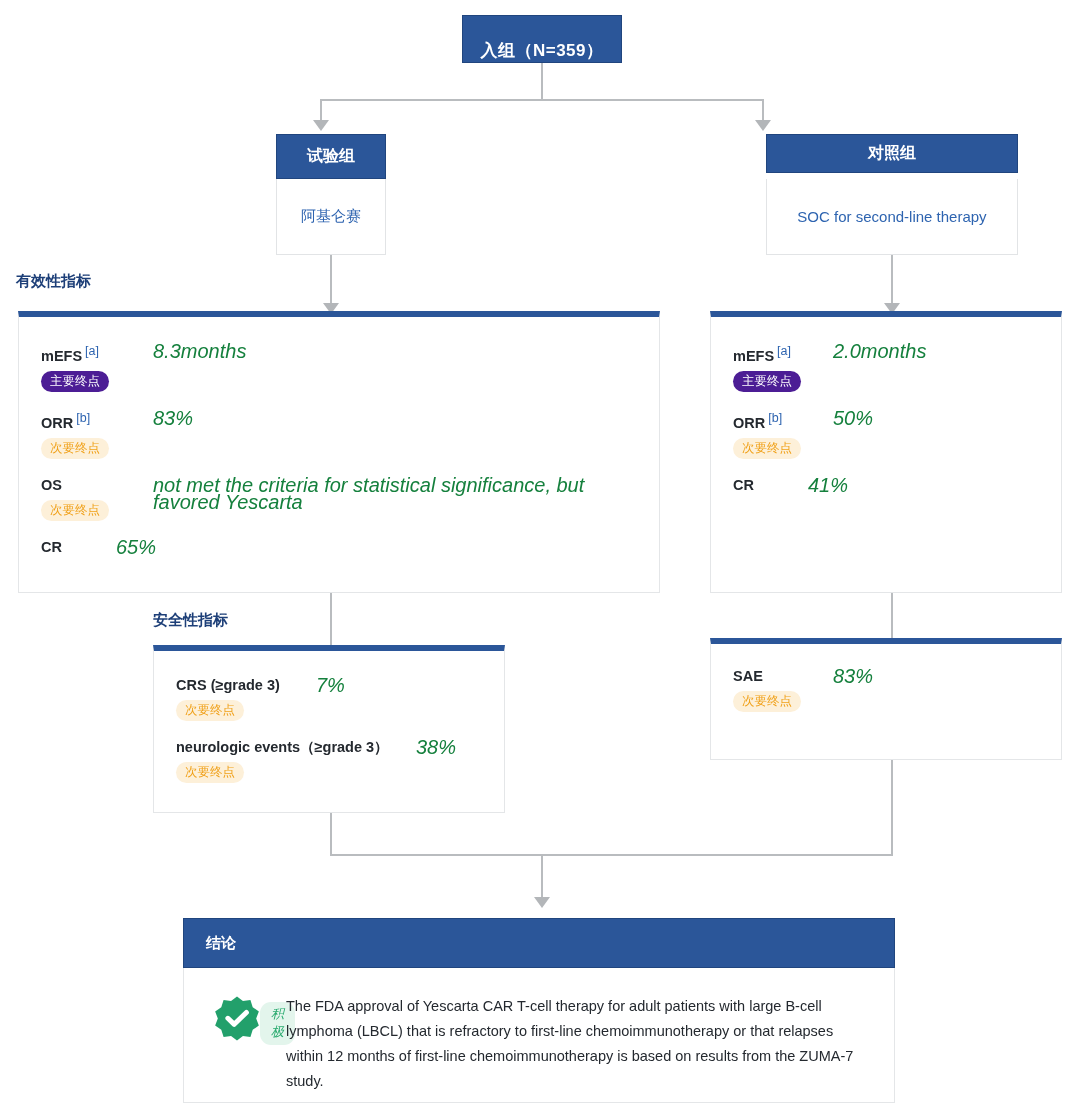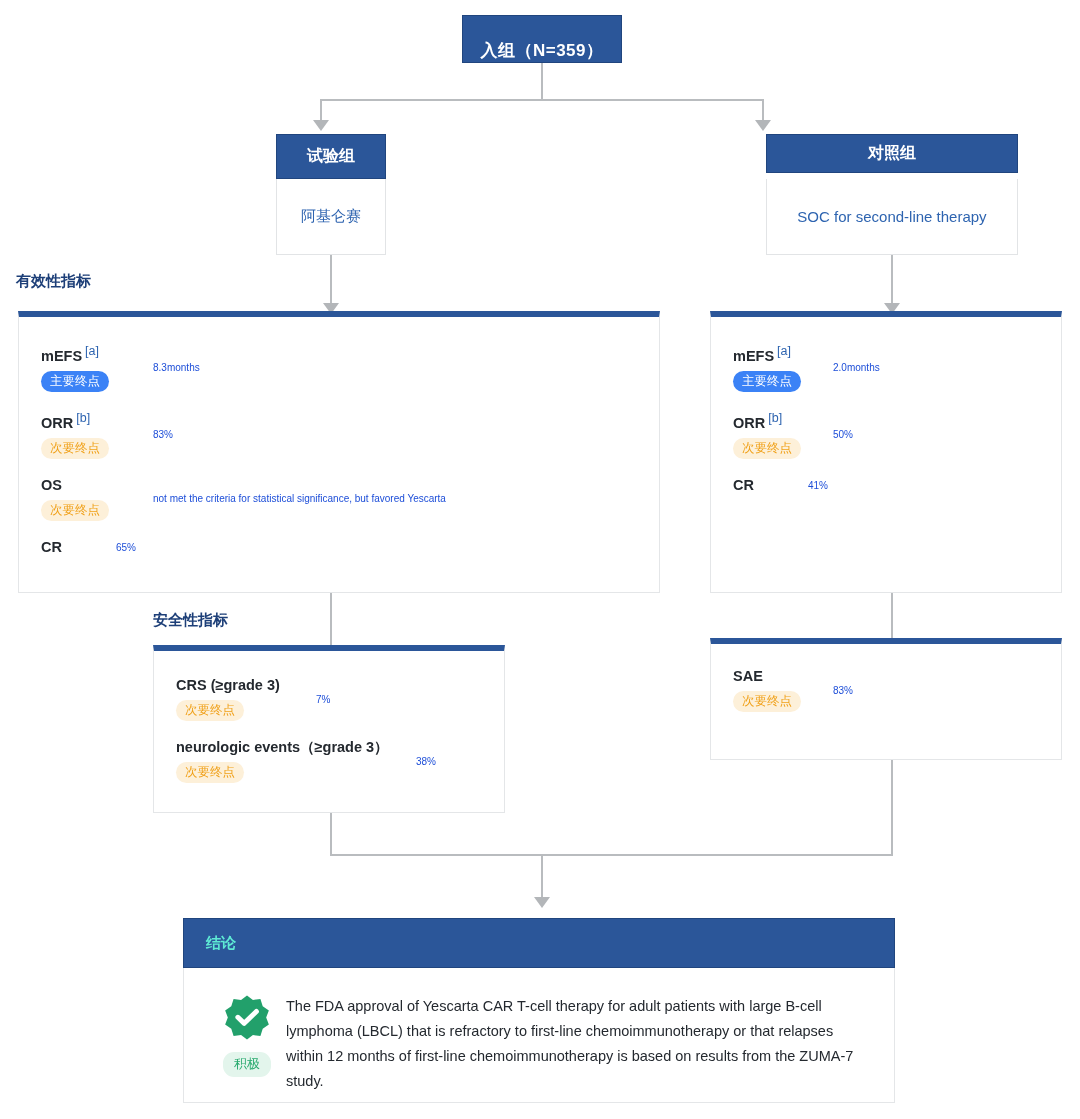--- a/index.html
+++ b/index.html
@@ -80,21 +80,21 @@
   .panel {
     background: #ffffff;
     border: 1px solid #e4e6e8;
     border-top: 6px solid #2b5699;
     box-shadow: 0 0 0 0 transparent;
   }
   .panel-inner { padding: 26px 22px 10px 22px; }
 
   .metric-row {
     display: flex;
-    align-items: center;
+    align-items: flex-start;
     margin-bottom: 18px;
   }
   .metric-left {
     flex: 0 0 auto;
     display: flex;
     flex-direction: column;
     align-items: flex-start;
   }
   .metric-name {
     color: #24292f;
@@ -113,58 +113,60 @@
   .badge {
     display: inline-block;
     margin-top: 6px;
     padding: 3px 9px 4px 9px;
     border-radius: 11px;
     font-size: 12.5px;
     line-height: 14px;
     white-space: nowrap;
   }
   .badge-primary {
-    background: #3b82f6;
+    background: #4c1d95;
     color: #ffffff;
   }
   .badge-secondary {
     background: #fdf0d9;
     color: #f0a11a;
   }
   .metric-value {
-    color: #1d4ed8;
-    font-size: 10px;
+    color: #15803d;
+    font-size: 20px;
     line-height: 17px;
+    font-style: italic;
   }
 
   
   .concl-head {
     background: #2b5699;
     border: 1px solid #20457e;
-    color: #5eead4;
+    color: #ffffff;
     font-weight: bold;
     font-size: 15px;
     display: flex;
     align-items: center;
     padding-left: 22px;
   }
   .concl-body {
     background: #ffffff;
     border: 1px solid #e4e6e8;
     border-top: none;
     display: flex;
     align-items: flex-start;
     padding: 26px 26px 26px 30px;
   }
   .concl-icon-wrap {
     flex: 0 0 auto;
     width: 66px;
     display: flex;
-    flex-direction: column;
+    flex-direction: row;
     align-items: center;
+    font-style: italic;
   }
   .concl-pill {
     margin-top: 8px;
     background: #e3f5ec;
     color: #2bab70;
     font-size: 13px;
     padding: 3px 11px 4px 11px;
     border-radius: 11px;
   }
   .concl-text {

